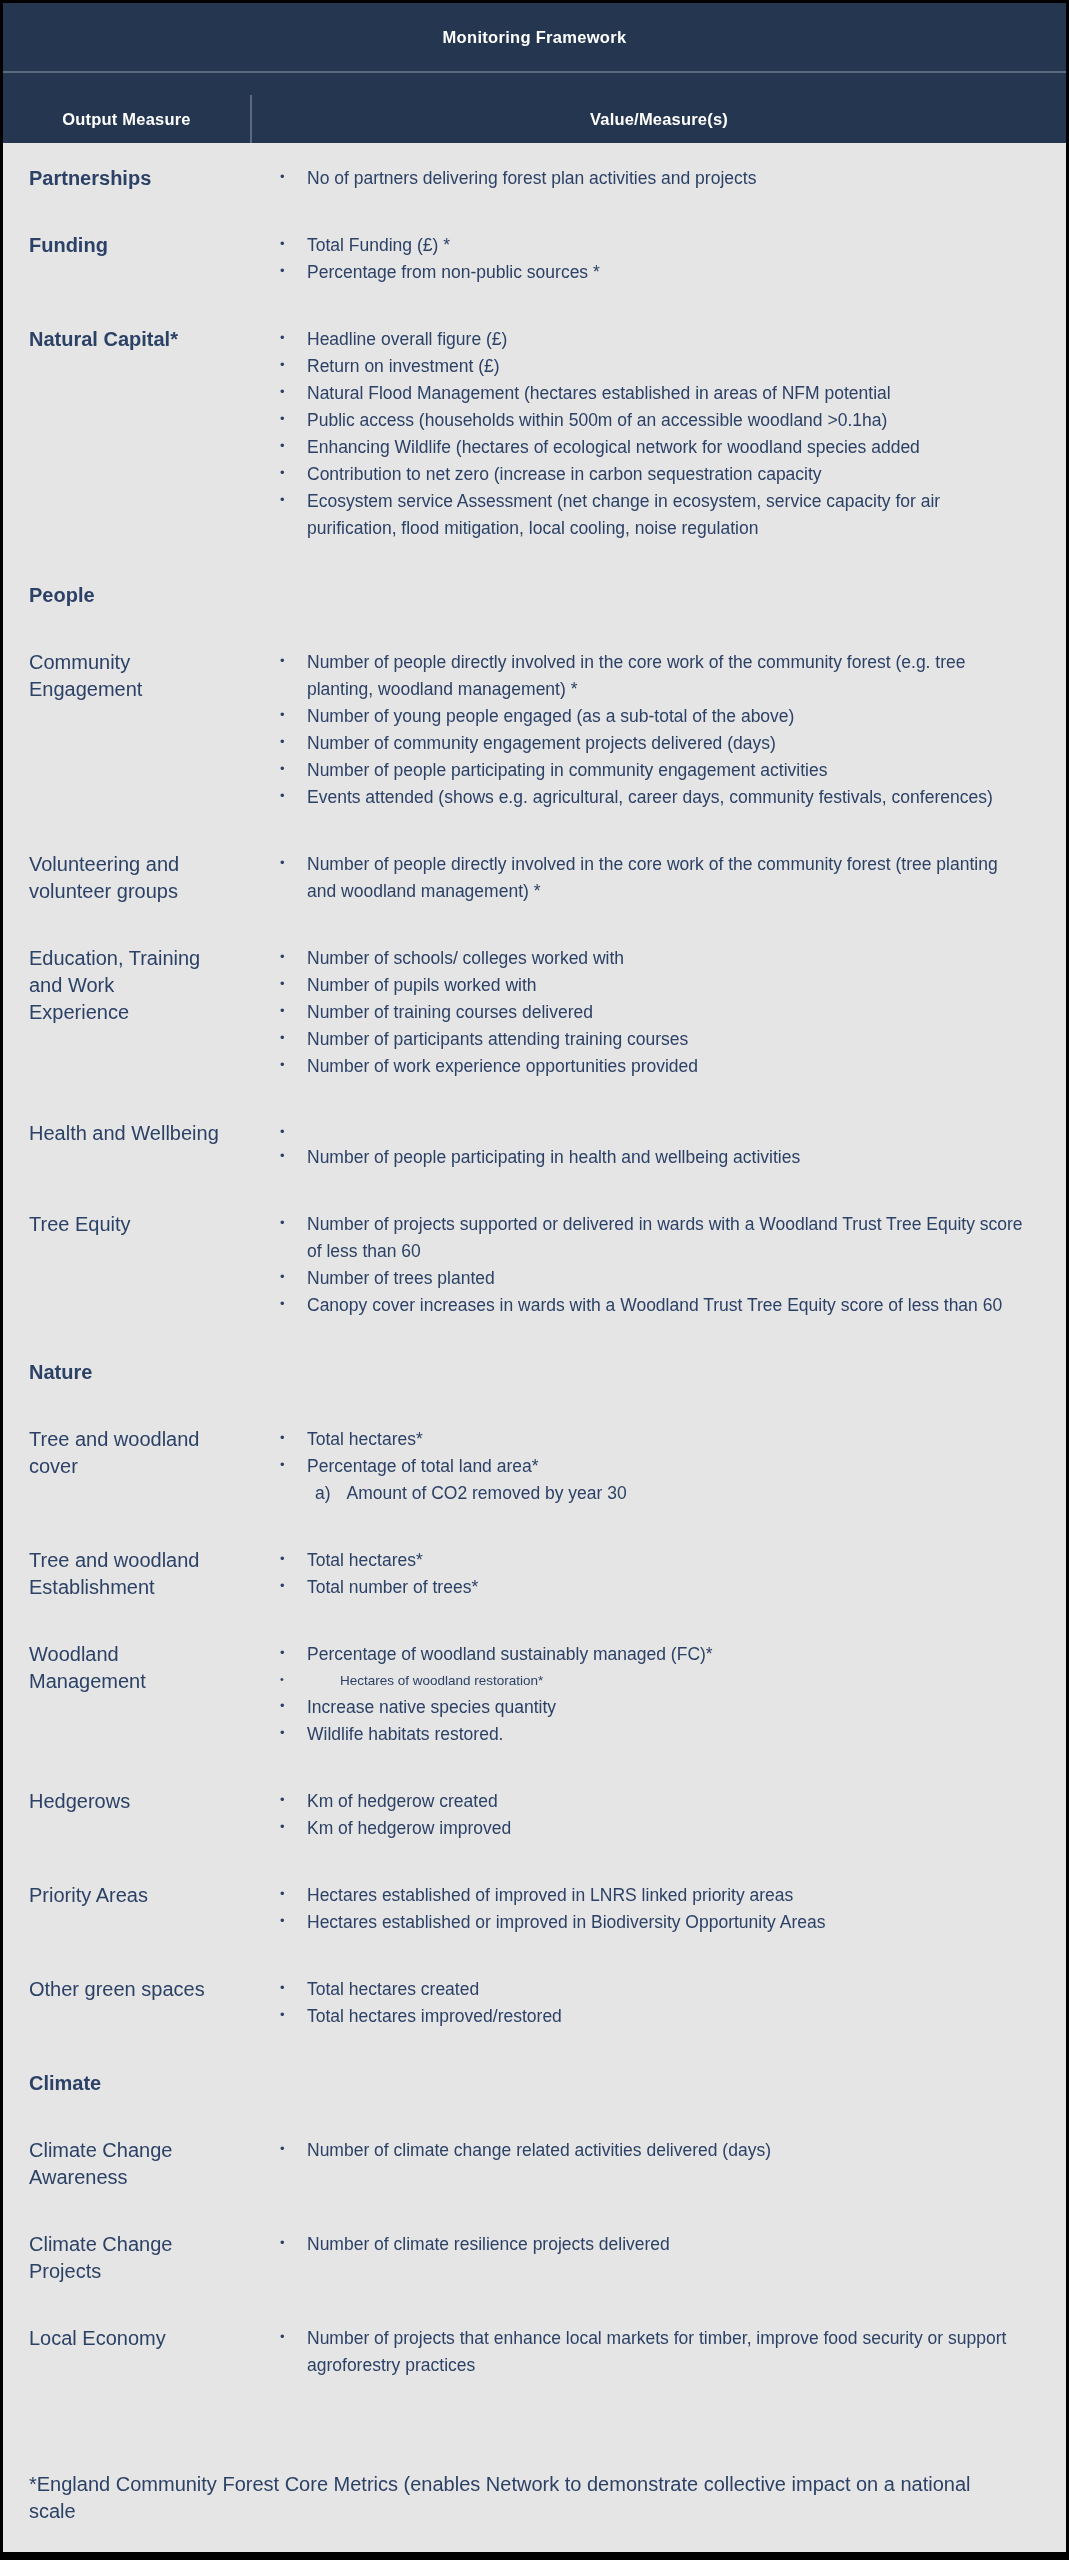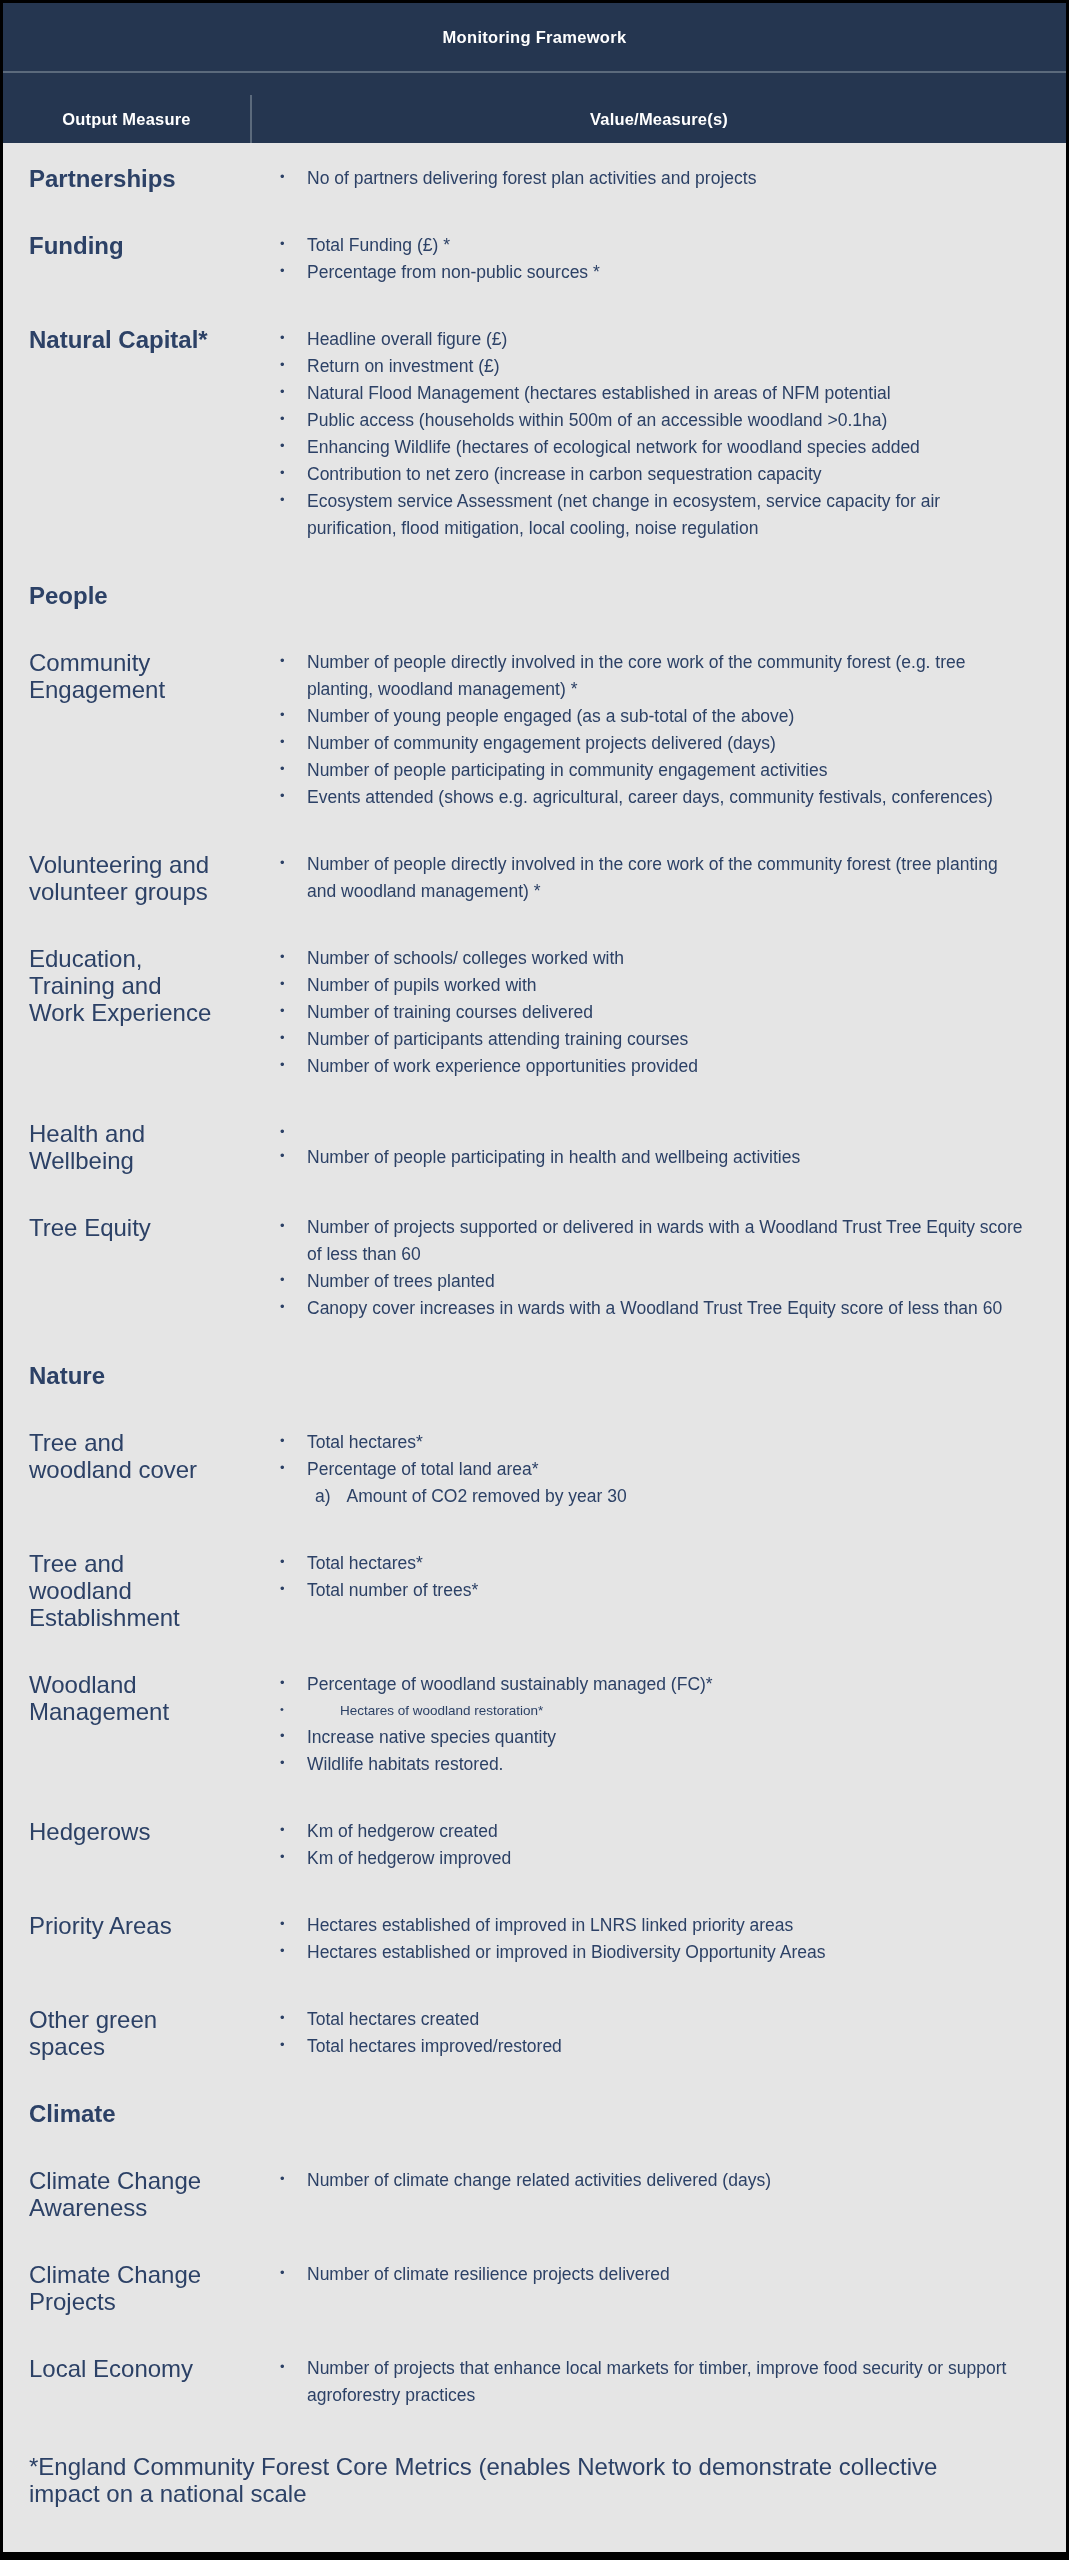--- a/index.html
+++ b/index.html
@@ -17,25 +17,25 @@
   .title-row .title{color:#ffffff;font-weight:bold;font-size:16.5px;letter-spacing:.3px;}
   .header-row{background:#253650;height:70px;flex:none;display:flex;}
   .header-cell{display:flex;align-items:center;justify-content:center;
     color:#ffffff;font-weight:bold;font-size:16.5px;letter-spacing:.2px;margin-top:22px;}
   .header-cell.left{width:247px;flex:none;border-right:2px solid #5b6a7c;}
   .header-cell.right{flex:1;}
   .table-body{flex:1;display:flex;flex-direction:column;padding-top:2px;}
   .row{display:flex;padding:20px 0;}
   .row .label{
     width:190px;flex:none;padding-left:26px;padding-right:31px;
-    color:#2c4166;font-size:24px;line-height:27px;
+    color:#2c4166;font-size:20px;line-height:27px;
   }
   .row.section .label{width:auto;max-width:900px;font-weight:bold;}
   .row.footnote{padding-top:24px;}
-  .row.footnote .label{width:auto;max-width:985px;padding-right:40px;}
+  .row.footnote .label{width:auto;max-width:985px;padding-right:40px;margin-top:48px;}
   .bold{font-weight:bold;}
   .values{flex:1;padding-left:30px;padding-right:30px;}
   .item{display:flex;align-items:flex-start;}
   .bullet{
     flex:none;width:27px;color:#2c4166;font-size:13px;line-height:24px;
   }
   .item .text{
     color:#2c4166;font-size:17.5px;line-height:27px;max-width:716px;
   }
   .item.small .bullet{font-size:11px;line-height:23px;}

